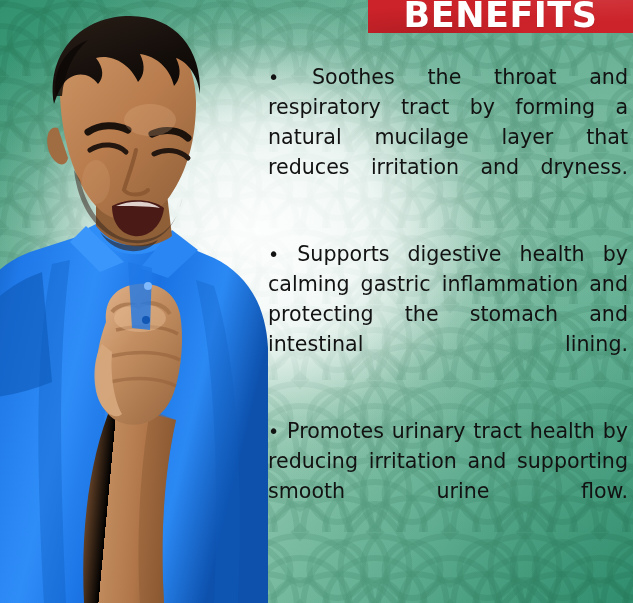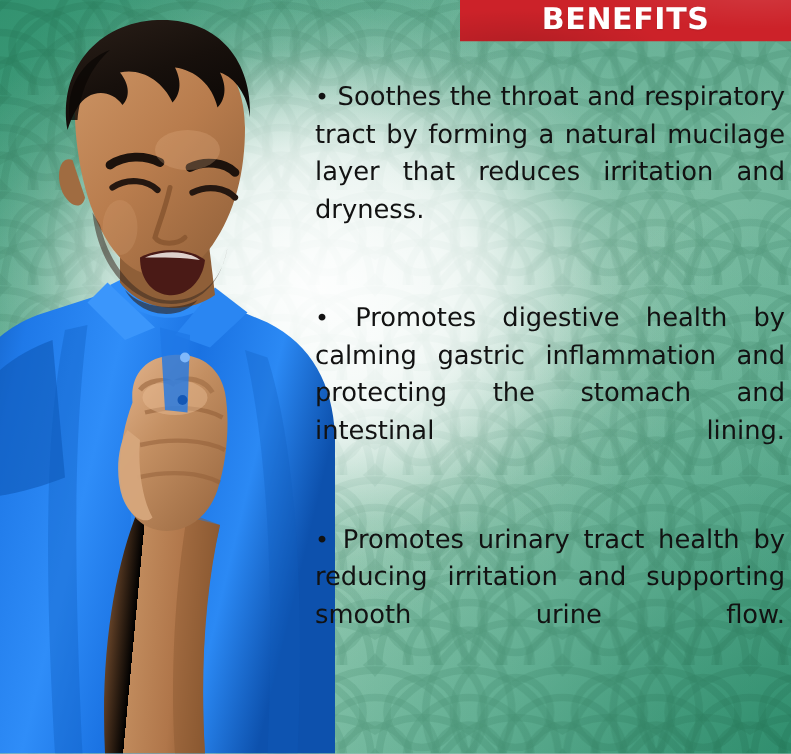--- a/index.html
+++ b/index.html
@@ -102,21 +102,21 @@
           rgba(0,0,0,0.14) 0%, rgba(0,0,0,0) 62%),
       radial-gradient(ellipse 80% 150% at 90% -20%,
           rgba(255,255,255,0.10) 0%, rgba(255,255,255,0) 60%);
     pointer-events: none;
   }
   .banner-title {
     position: relative;
     color: #ffffff;
     font-family: "DejaVu Sans", sans-serif;
     font-weight: 700;
-    font-size: 24px;
+    font-size: 35px;
     letter-spacing: 0.5px;
     line-height: 33px;
     margin-top: -3px;
     white-space: nowrap;
     text-shadow: 0 1px 1px rgba(0,0,0,0.12);
   }
 
   
   .benefits {
     position: absolute;
@@ -124,21 +124,21 @@
     top: 62px;
     width: 376px;
     color: #121212;
     font-family: "DejaVu Sans", sans-serif;
     font-size: 20.6px;
     line-height: 30px;
     text-align: justify;
     z-index: 6;
   }
   .benefit-item {
-    margin: 0 0 27px 0;
+    margin: 0 0 27px 16px;
     text-align: justify;
     text-justify: inter-word;
   }
   .benefit-item:last-child { margin-bottom: 0; }
   .benefit-item::after {
     content: "";
     display: inline-block;
     width: 100%;
   }
   .bullet-dot {
@@ -319,20 +319,20 @@
       <ellipse cx="150" cy="120" rx="26" ry="16" fill="#e2b084" opacity="0.28"></ellipse>
       <ellipse cx="96" cy="182" rx="14" ry="22" fill="#e2b084" opacity="0.18"></ellipse>
     </svg>
   </div>
 
   <div class="benefits">
     <p class="benefit-item"><span class="bullet-dot">•</span>
       <span>Soothes the throat and respiratory tract by forming a natural mucilage layer that reduces irritation and dryness.</span></p>
 
     <p class="benefit-item"><span class="bullet-dot">•</span>
-      <span>Promotes digestive health by calming gastric inflammation and protecting the stomach and intestinal lining.</span></p>
+      <span>Supports digestive health by calming gastric inflammation and protecting the stomach and intestinal lining.</span></p>
 
 
     <p class="benefit-item"><span class="bullet-dot">•</span>
       <span>Promotes urinary tract health by reducing irritation and supporting smooth urine flow.</span></p>
   </div>
 
 </div>
 
 </body></html>

